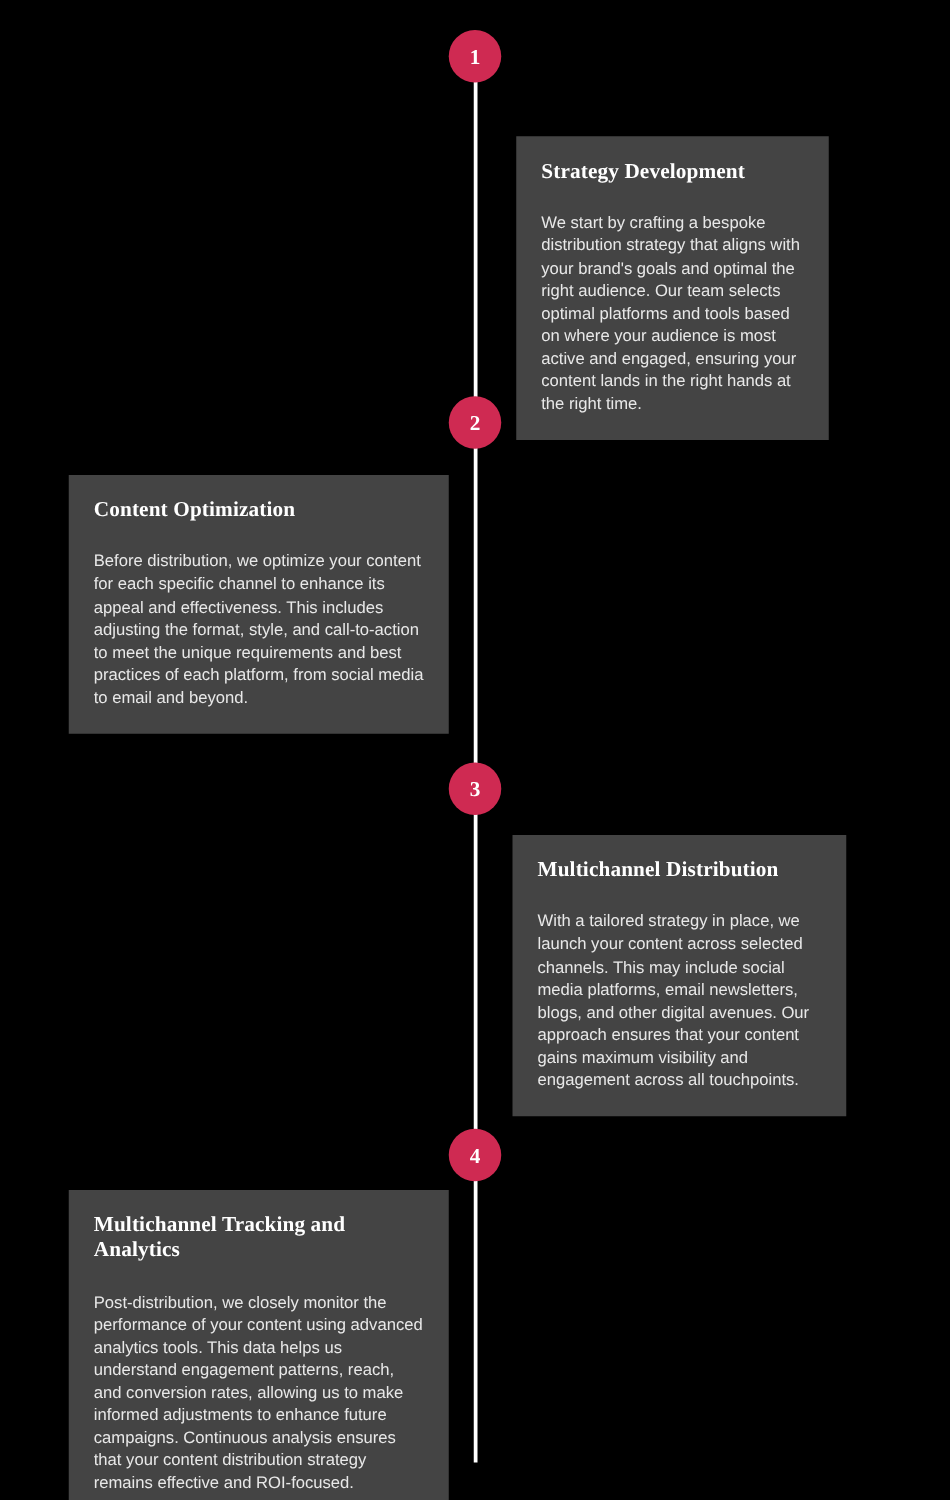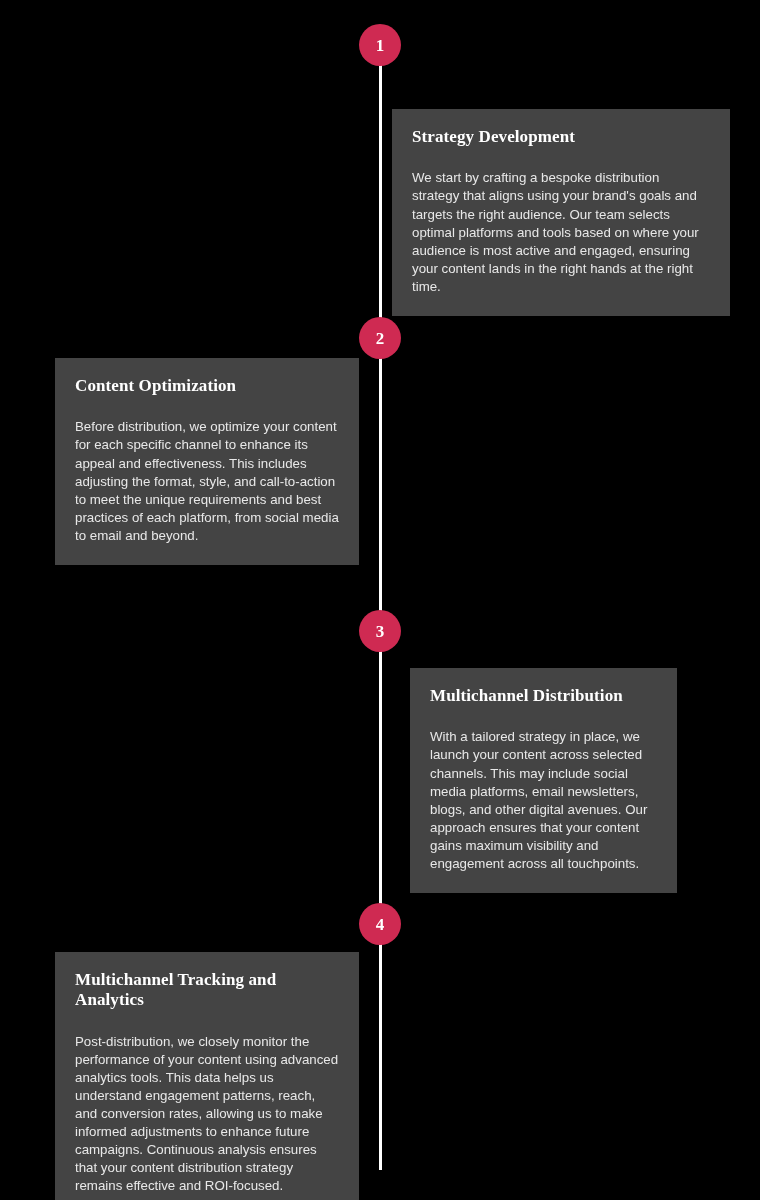--- a/index.html
+++ b/index.html
@@ -58,25 +58,25 @@
   .marker-4 { top: 903px; }
 
   
   .card {
     position: absolute;
     background: #444444;
     padding: 18px 20px 20px 20px;
     z-index: 2;
   }
 
-  .card-right { left: 392px; width: 338px; }
+  .card-right { left: 413px; width: 250px; }
   .card-left  { left: 55px;  width: 304px; }
 
   .card-1 { top: 109px; }
-  .card-2 { top: 358px; }
+  .card-2 { top: 380px; }
   .card-3 { top: 668px; left: 410px; width: 267px; }
   .card-4 { top: 952px; }
 
   .card-title {
     font-family: "Liberation Serif", serif;
     font-size: 17px;
     font-weight: 700;
     color: #ffffff;
     letter-spacing: 0.1px;
     margin-bottom: 22px;
@@ -96,21 +96,21 @@
 <div class="timeline">
 
   <div class="spine"></div>
 
   <div class="marker marker-1">
     <span>1</span>
   </div>
 
   <div class="card card-right card-1">
     <div class="card-title">Strategy Development</div>
-    <div class="card-body">We start by crafting a bespoke distribution strategy that aligns using your brand's goals and targets the right audience. Our team selects optimal platforms and tools based on where your audience is most active and engaged, ensuring your content lands in the right hands at the right time.</div>
+    <div class="card-body">We start by crafting a bespoke distribution strategy that aligns with your brand's goals and optimal the right audience. Our team selects optimal platforms and tools based on where your audience is most active and engaged, ensuring your content lands in the right hands at the right time.</div>
   </div>
 
   <div class="marker marker-2">
     <span>2</span>
   </div>
 
   <div class="card card-left card-2">
     <div class="card-title">Content Optimization</div>
     <div class="card-body">Before distribution, we optimize your content for each specific channel to enhance its appeal and effectiveness. This includes adjusting the format, style, and call-to-action to meet the unique requirements and best practices of each platform, from social media to email and beyond.</div>
   </div>

